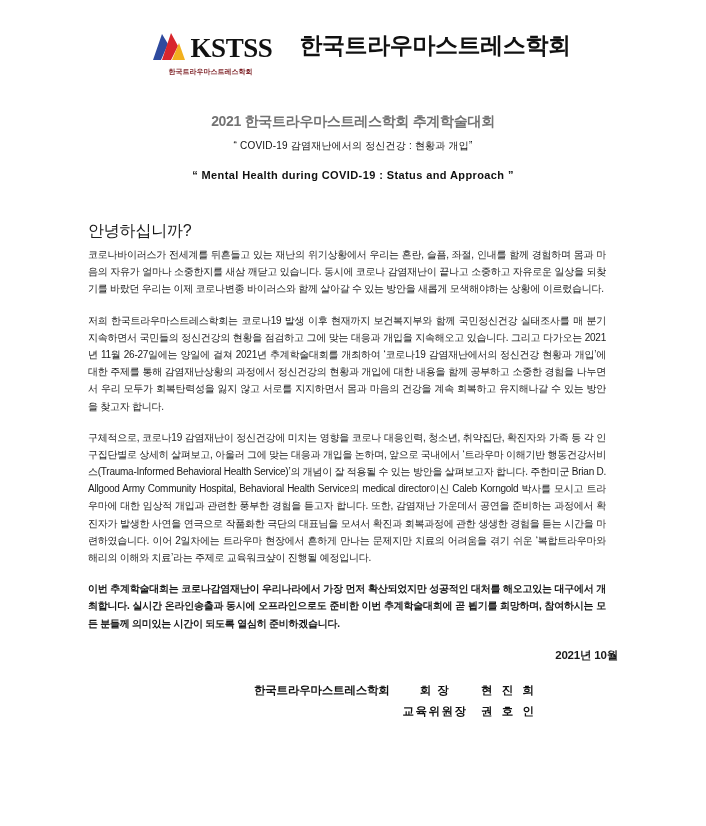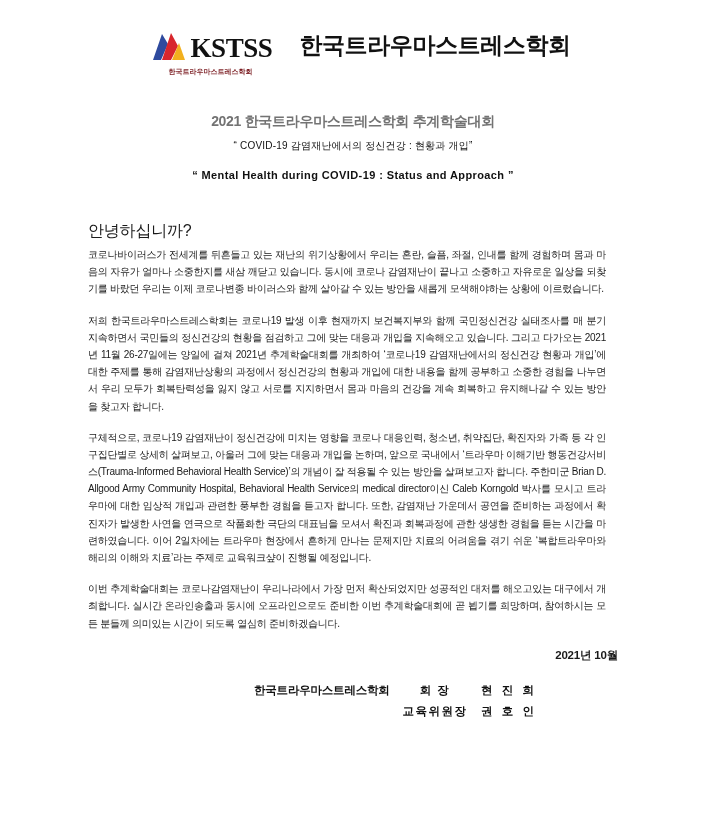--- a/index.html
+++ b/index.html
@@ -108,21 +108,21 @@
     letter-spacing: -0.2px;
   }
   p.para {
     font-size: 10px;
     line-height: 1.72;
     text-align: justify;
     letter-spacing: -0.25px;
     margin: 0 12px 14px 0;
     color: #1a1a1a;
   }
-  p.para:last-of-type { margin-bottom: 0; }
+  p.para:last-of-type { margin-bottom: 0; font-weight: bold; }
   .closing {
     font-size: 11.5px;
     letter-spacing: -0.2px;
     margin-top: 2px;
   }
 
   
   .date-line {
     margin: 16px 88px 4px 0;
     text-align: right;

